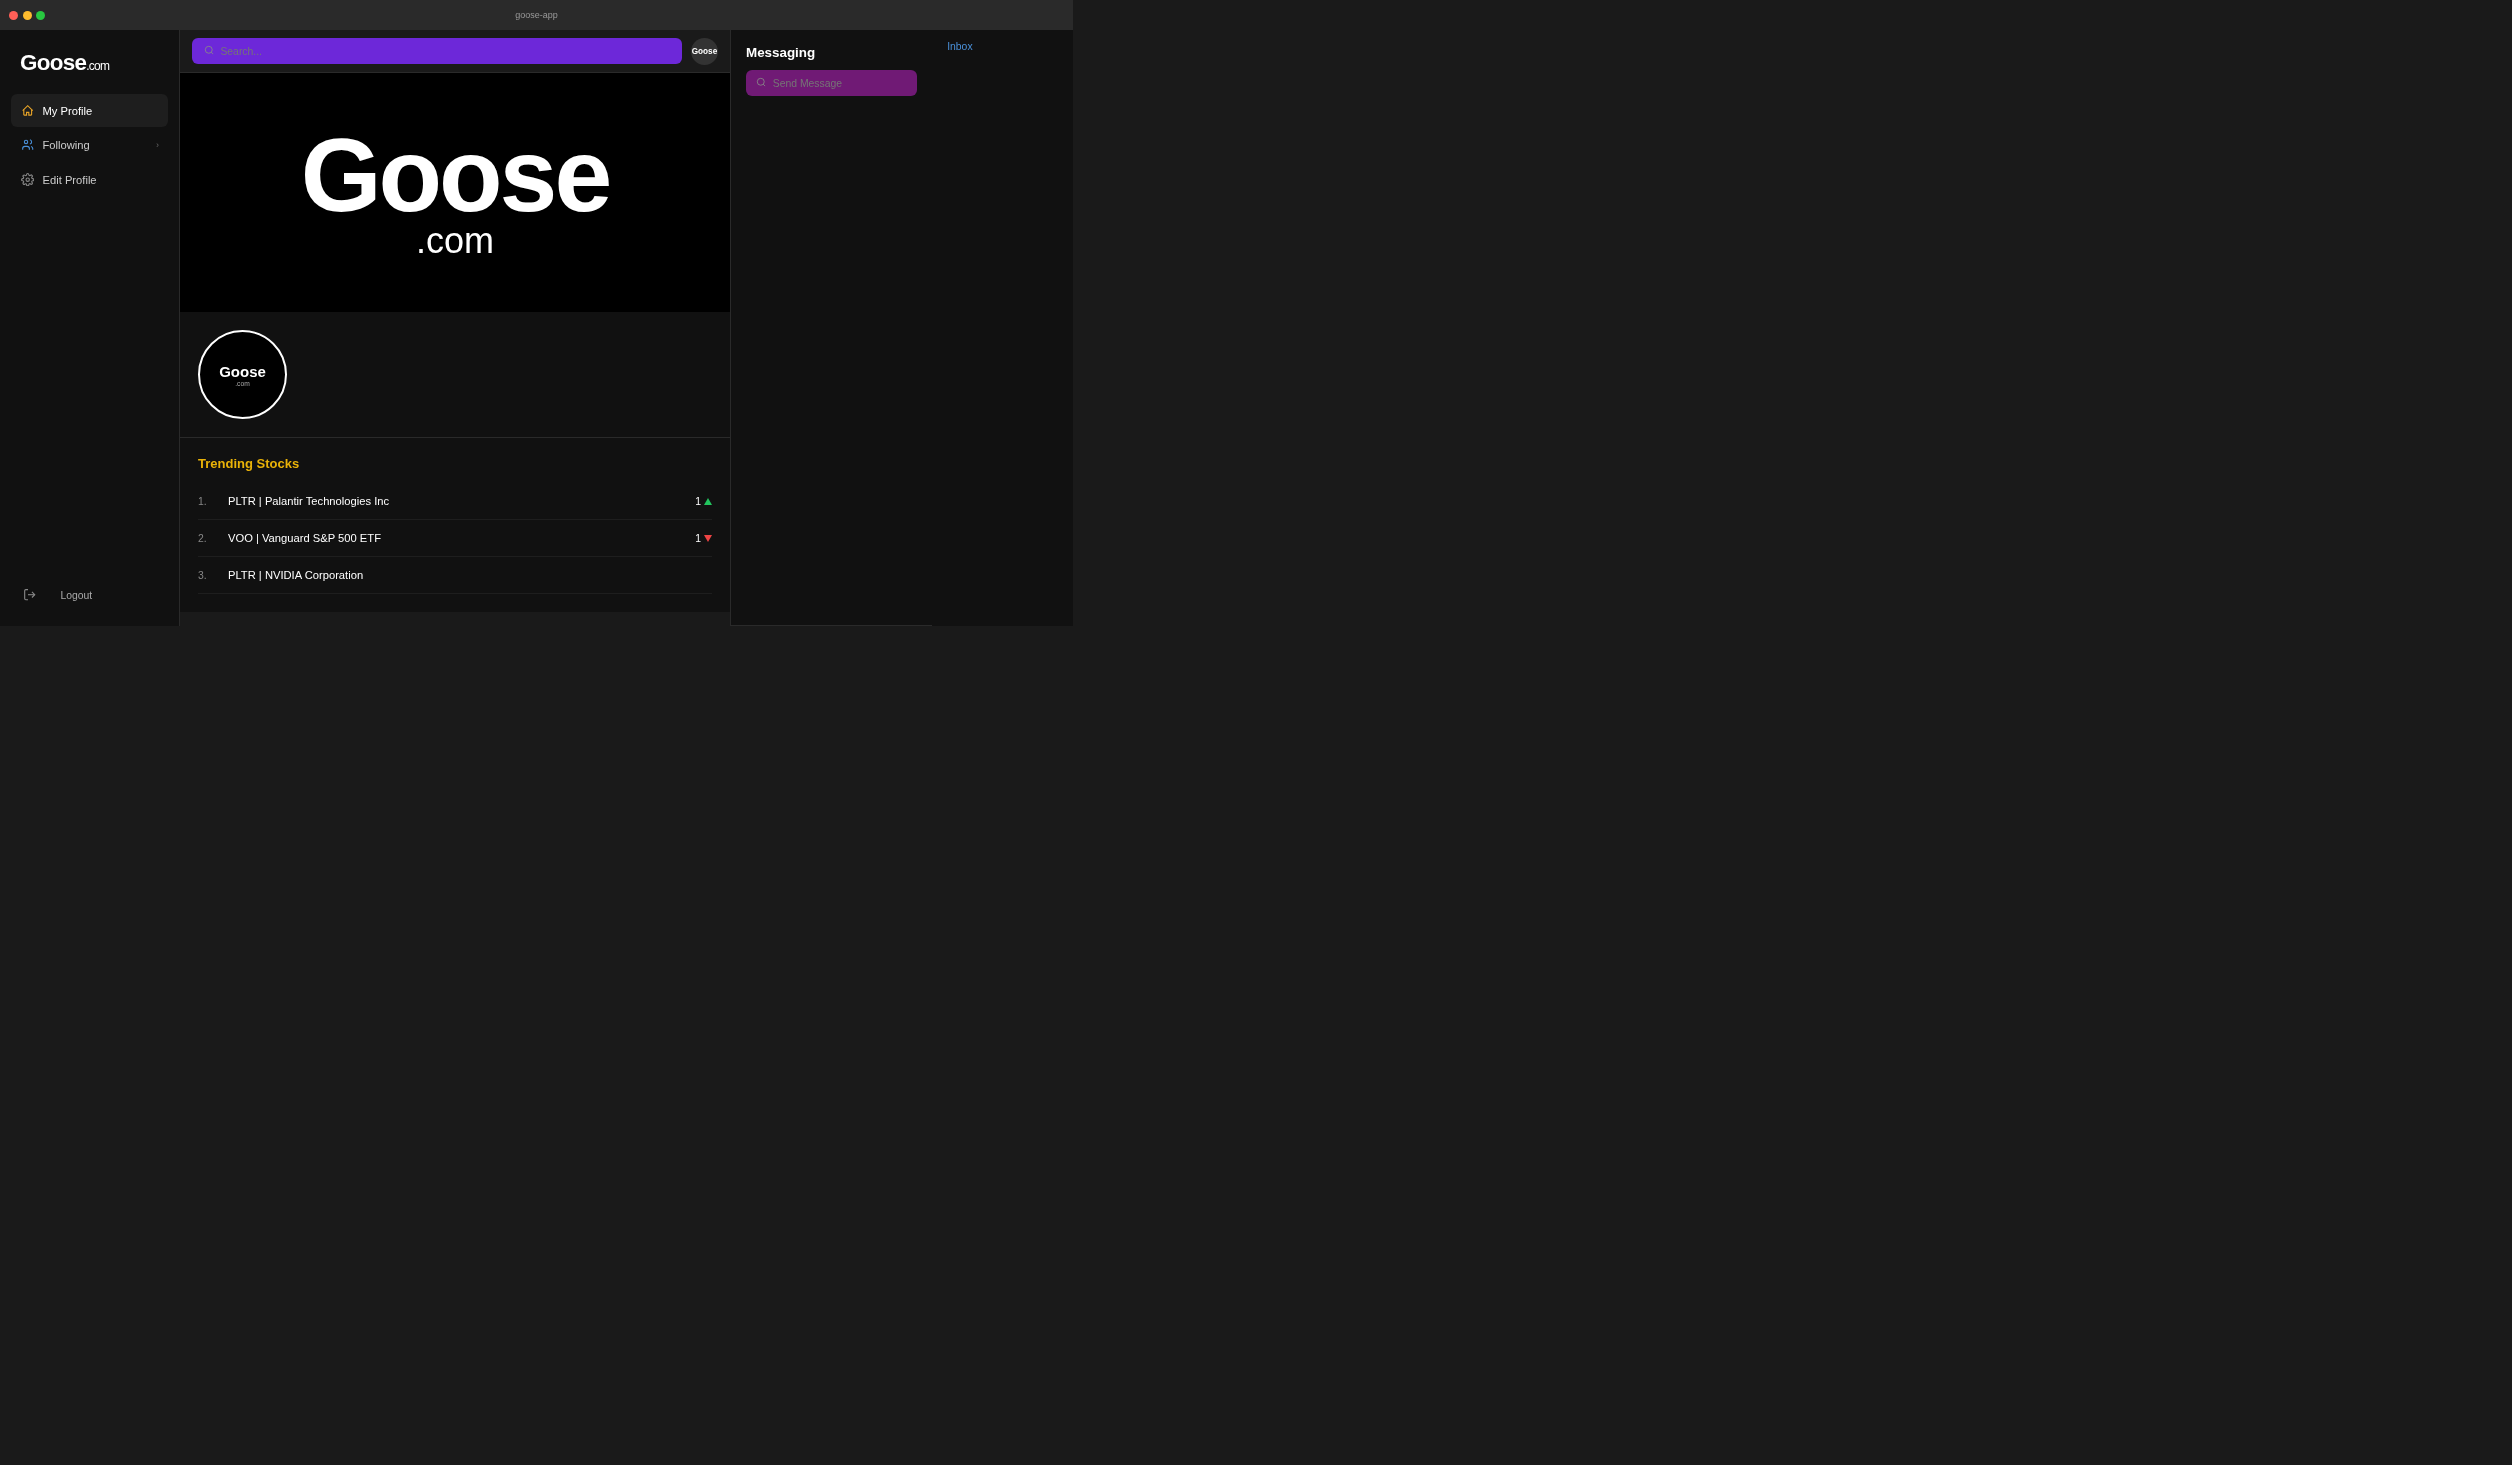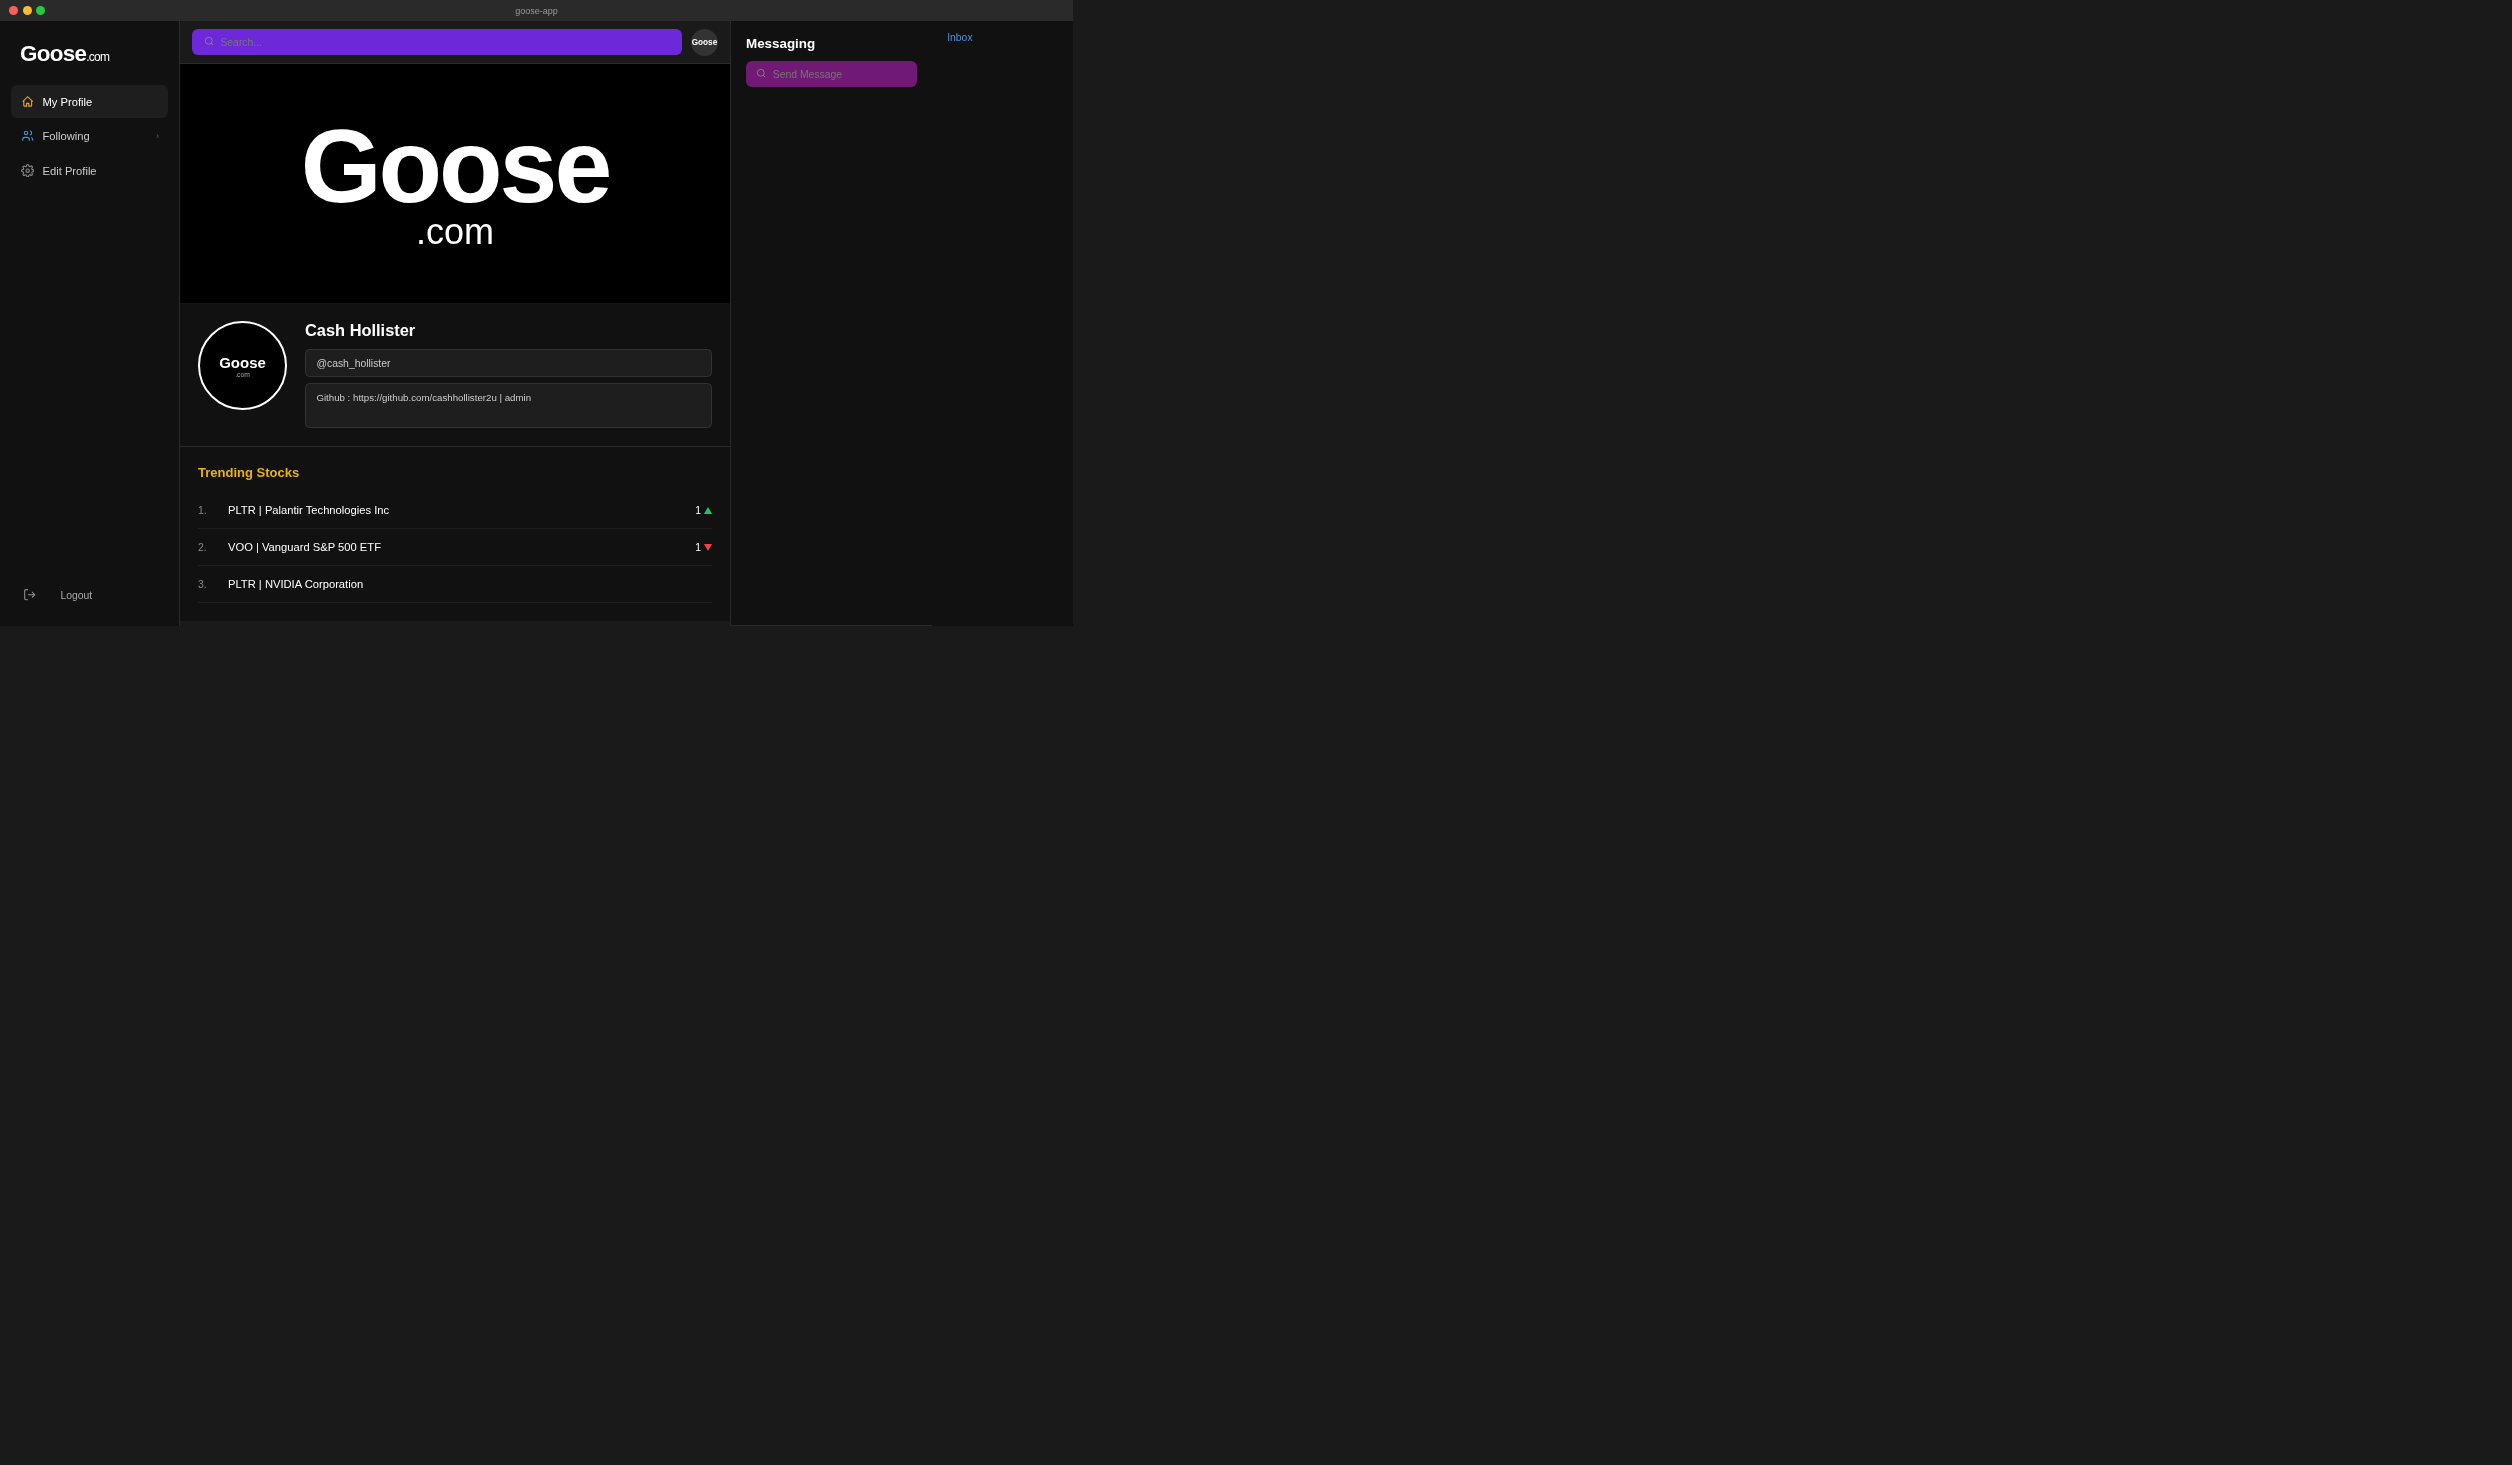--- a/index.html
+++ b/index.html
@@ -10,21 +10,21 @@
       color: #fff;
       width: 1073px;
       height: 626px;
       overflow: hidden;
       display: flex;
       flex-direction: column;
     }
 
     
     .titlebar {
-      height: 21px;
+      height: 30px;
       background: #2a2a2a;
       display: flex;
       align-items: center;
       justify-content: center;
       position: relative;
       flex-shrink: 0;
     }
 
     .titlebar-buttons {
       position: absolute;
@@ -520,25 +520,20 @@
       </div>
     </div>
 
     <div class="profile-section">
       <div class="profile-avatar">
         <div class="profile-avatar-inner">
           <div class="profile-avatar-text">Goose</div>
           <div class="profile-avatar-com">.com</div>
         </div>
       </div>
-      <div class="profile-info">
-        <div class="profile-name">Cash Hollister</div>
-        <div class="profile-handle-box">@cash_hollister</div>
-        <div class="profile-bio-box">Github : https://github.com/cashhollister2u | admin</div>
-      </div>
     </div>
 
 
     <div class="trending-section">
       <div class="trending-title">Trending Stocks</div>
 
       <div class="stock-item">
         <span class="stock-rank">1.</span>
         <span class="stock-name">PLTR | Palantir Technologies Inc</span>
         <div class="stock-badge">

